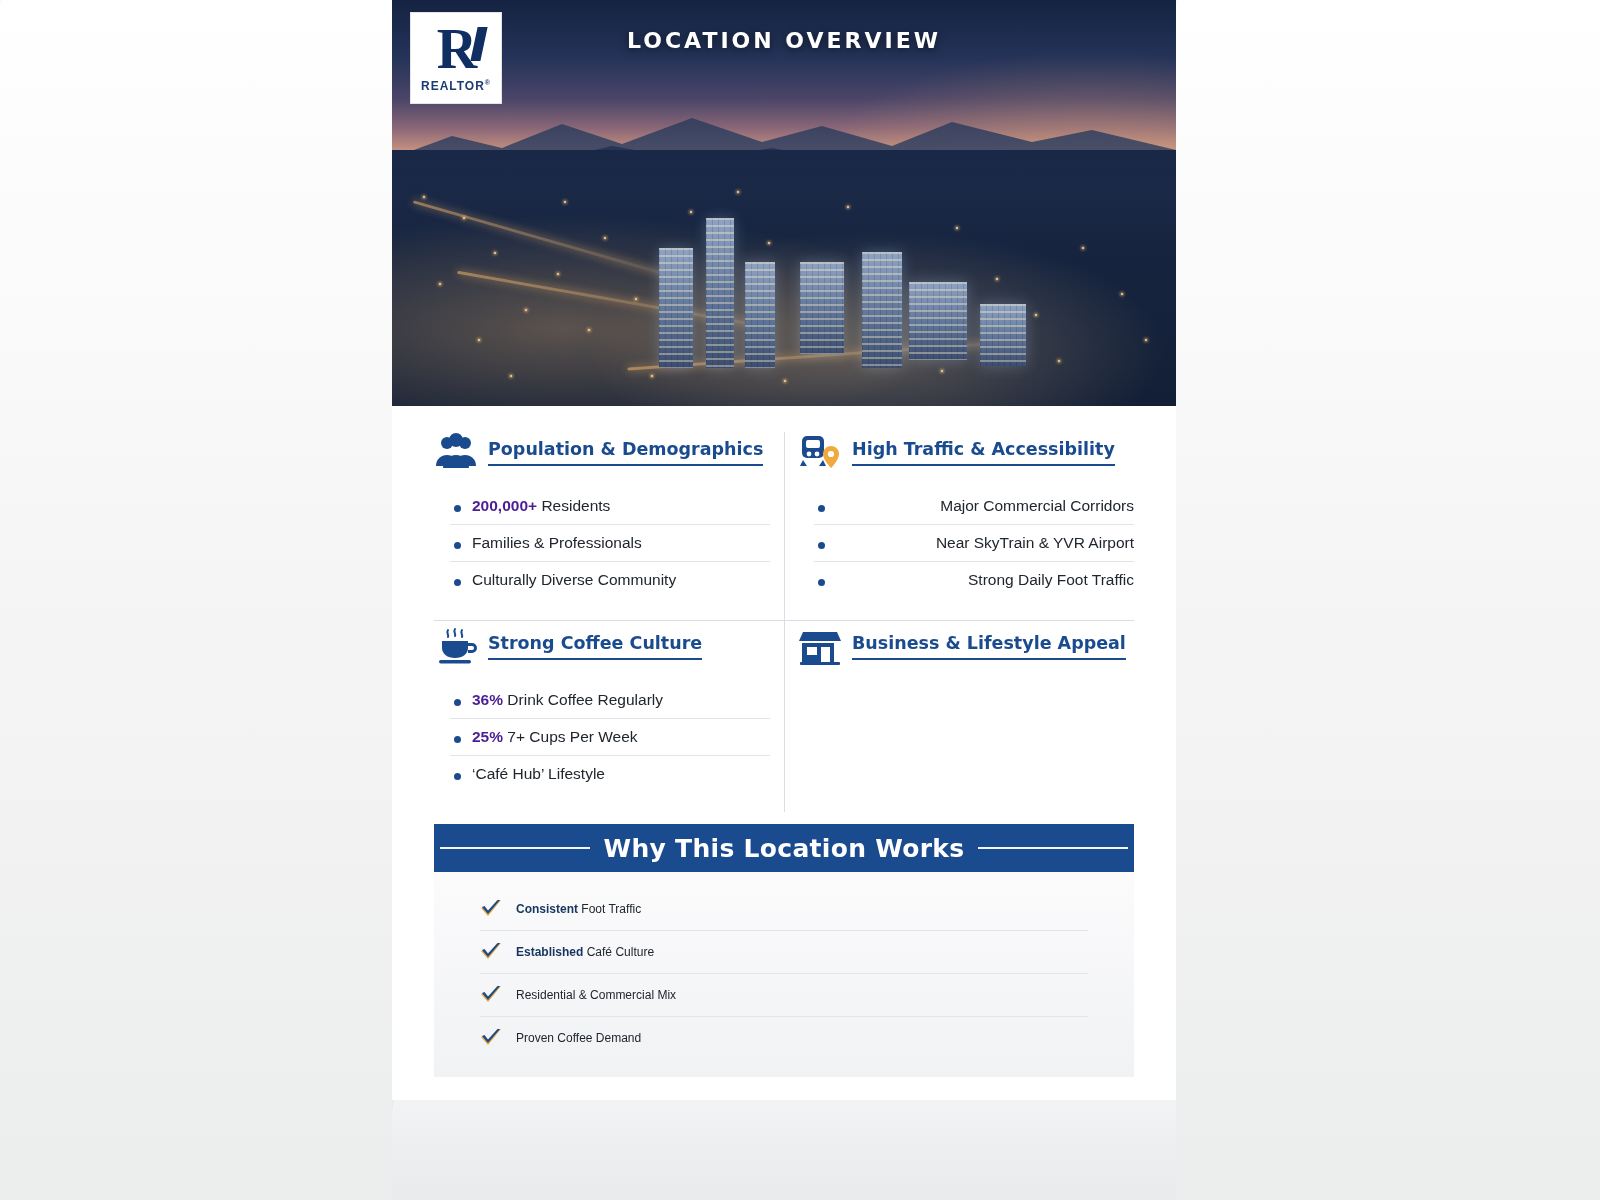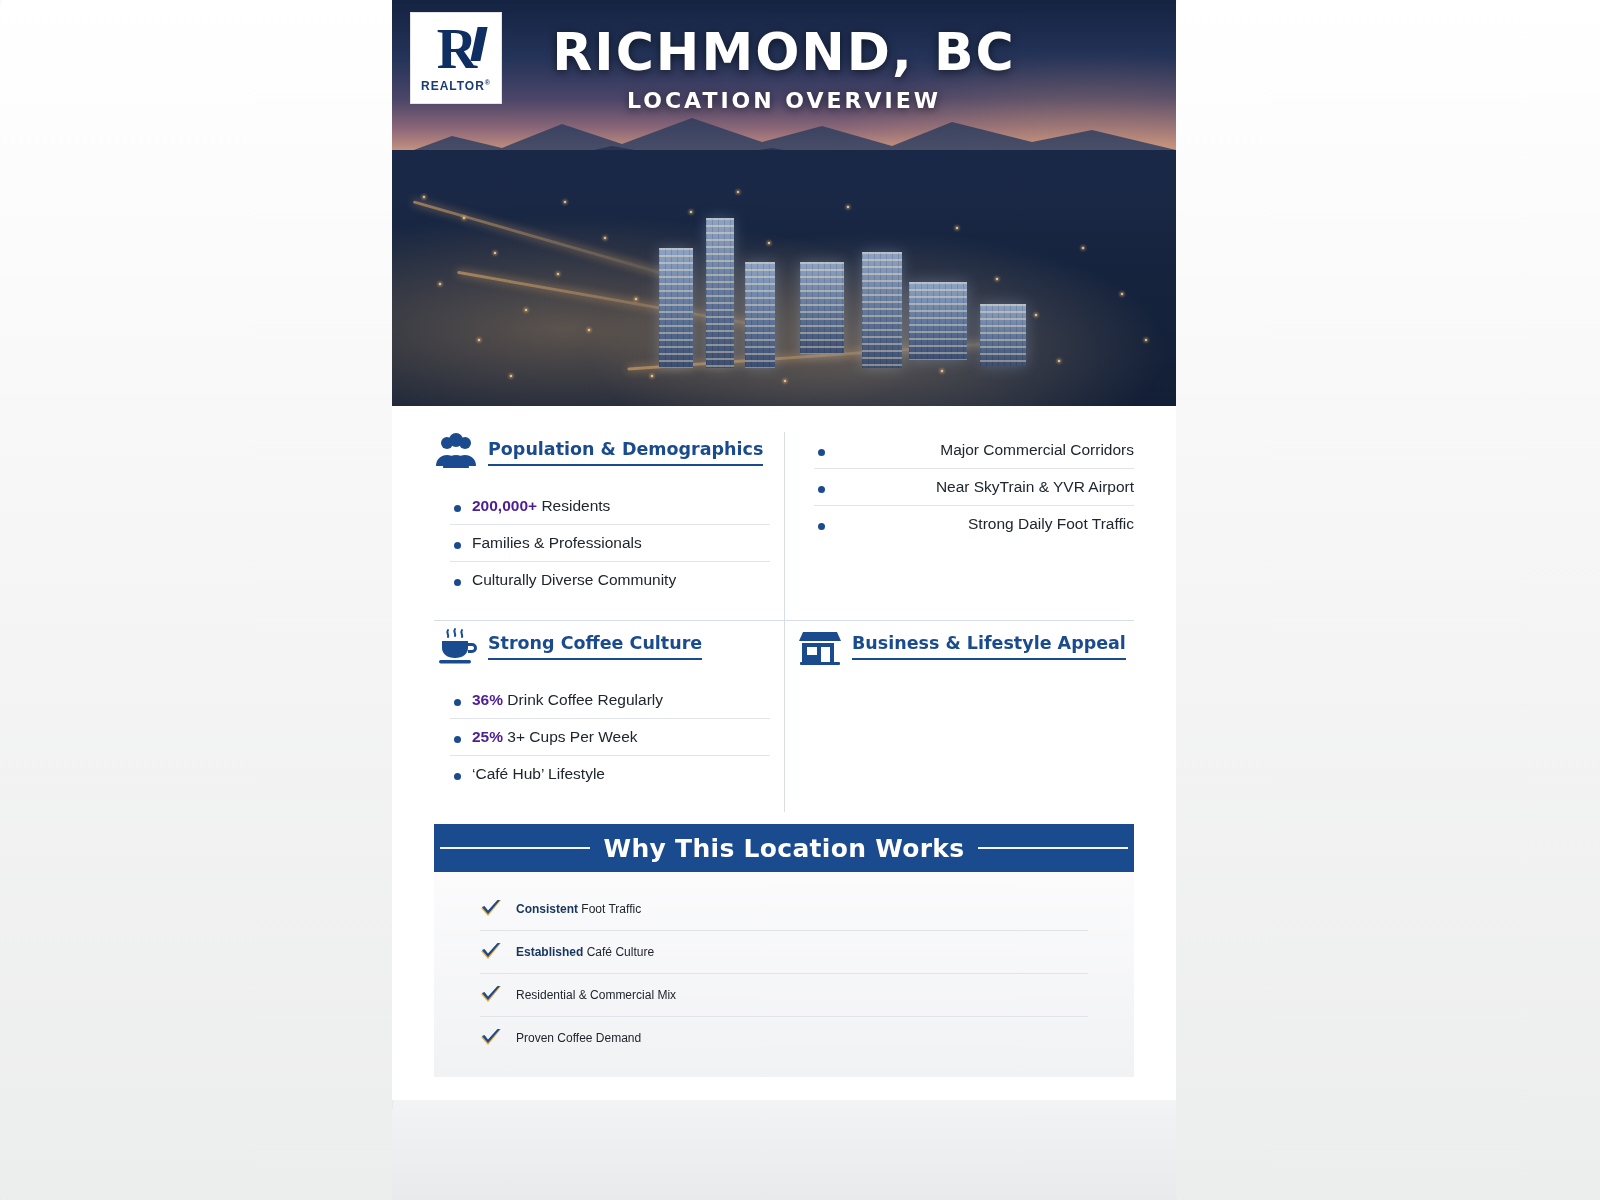--- a/index.html
+++ b/index.html
@@ -290,21 +290,20 @@
         <div class="tower" style="left:75%; width:46px; height:62px; bottom:40px;"></div>
       </div>
       <div class="hero-fade"></div>
 
       <div class="realtor-logo">
         <div class="r-mark">R</div>
         <div class="r-word"><span>REALTOR</span><sup>®</sup></div>
       </div>
 
       <div class="hero-text">
-        <div class="hero-title">RICHMOND, BC</div>
         <div class="hero-sub">LOCATION OVERVIEW</div>
       </div>
     </div>
 
     <div class="features">
       <div class="divider-v"></div>
       <div class="divider-h"></div>
 
       <div class="card">
         <div class="card-head">
@@ -321,20 +320,35 @@
           <span class="card-title">Population &amp; Demographics</span>
         </div>
         <ul class="bullets">
           <li><b>200,000+</b><span> Residents</span></li>
           <li><b></b><span>Families &amp; Professionals</span></li>
           <li><b></b><span>Culturally Diverse Community</span></li>
         </ul>
       </div>
 
       <div class="card col-right">
+        <div class="card-head">
+          <span class="card-icon">
+            <svg viewBox="0 0 44 40" width="44" height="40">
+              <rect x="4" y="4" width="22" height="22" rx="5" fill="#1b4b8f"></rect>
+              <rect x="8" y="8" width="14" height="8" rx="2" fill="#ffffff"></rect>
+              <circle cx="11" cy="22" r="2.4" fill="#ffffff"></circle>
+                <circle cx="19" cy="22" r="2.4" fill="#ffffff"></circle>
+              <path d="M5 28l-3 6h7z" fill="#1b4b8f"></path>
+                <path d="M25 28l3 6h-7z" fill="#1b4b8f"></path>
+              <path d="M33 14c-4.4 0-8 3.5-8 7.9 0 5.9 8 14.1 8 14.1s8-8.2 8-14.1c0-4.4-3.6-7.9-8-7.9z" fill="#f0a93c"></path>
+              <circle cx="33" cy="22" r="3.1" fill="#ffffff"></circle>
+            </svg>
+          </span>
+          <span class="card-title">High Traffic &amp; Accessibility</span>
+        </div>
         <ul class="bullets">
           <li><b></b><span>Major Commercial Corridors</span></li>
           <li><b></b><span>Near SkyTrain &amp; YVR Airport</span></li>
           <li><b></b><span>Strong Daily Foot Traffic</span></li>
         </ul>
       </div>
 
       <div class="card">
         <div class="card-head">
           <span class="card-icon">
@@ -342,21 +356,21 @@
               <path d="M14 4c-2 3 1 4 0 7M21 3c-2 3 1 4 0 7M28 4c-2 3 1 4 0 7" stroke="#1b4b8f" stroke-width="2" fill="none" stroke-linecap="round"></path>
               <path d="M8 15h26v7c0 6-5.5 10-13 10S8 28 8 22z"></path>
               <path d="M34 17h4a5 5 0 0 1 0 10h-4v-3h4a2 2 0 0 0 0-4h-4z"></path>
               <rect x="5" y="34" width="32" height="3.4" rx="1.7"></rect>
             </svg>
           </span>
           <span class="card-title">Strong Coffee Culture</span>
         </div>
         <ul class="bullets">
           <li><b>36%</b><span> Drink Coffee Regularly</span></li>
-          <li><b>25%</b><span> 3+ Cups Per Week</span></li>
+          <li><b>25%</b><span> 7+ Cups Per Week</span></li>
           <li><b></b><span>‘Café Hub’ Lifestyle</span></li>
         </ul>
       </div>
 
       <div class="card col-right">
         <div class="card-head">
           <span class="card-icon">
             <svg viewBox="0 0 44 40" width="44" height="40" fill="#1b4b8f">
               <path d="M5 6h34l4 9H1z"></path>
               <rect x="4" y="17" width="32" height="19"></rect>

